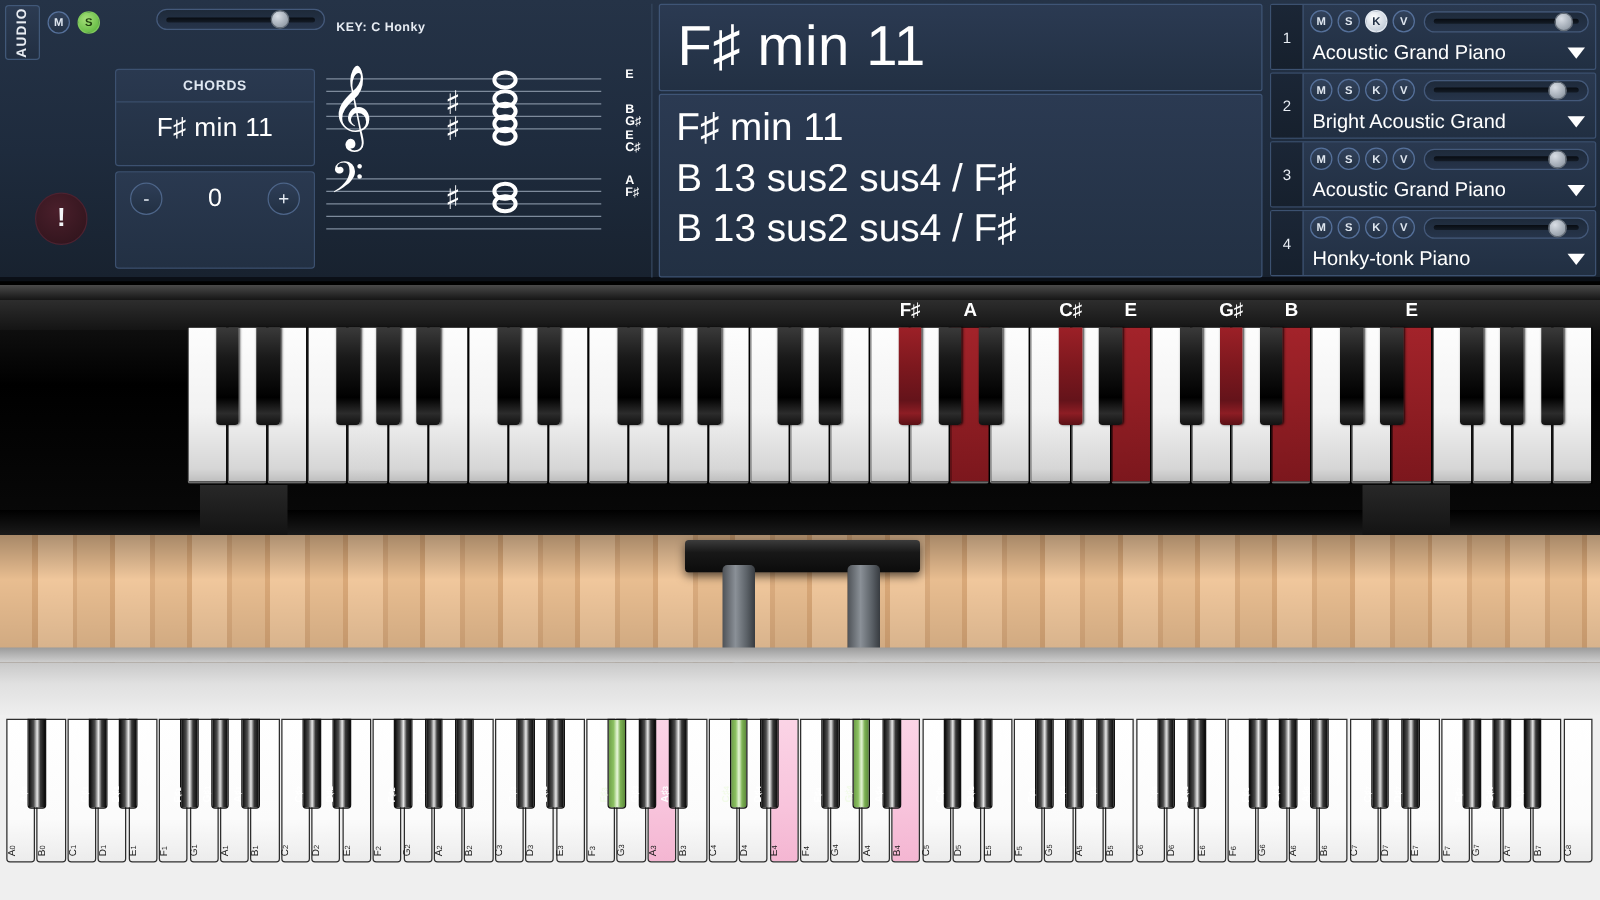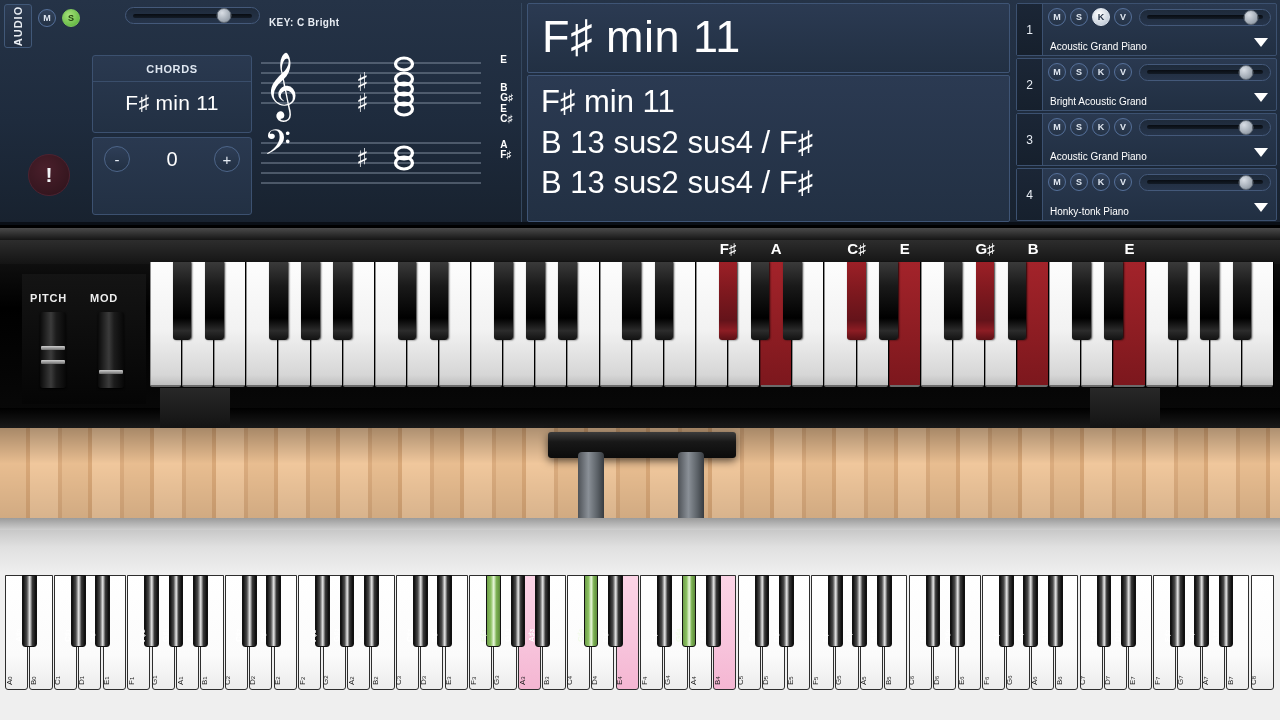--- a/index.html
+++ b/index.html
@@ -146,21 +146,21 @@
     display: flex; align-items: center; justify-content: center;
     color: #e9eef5; font-size: 12px;
     background: linear-gradient(180deg,#1b2636,#16202d);
     border-right: 1px solid #3c5170;
   }
   .inst-body { flex: 1; position: relative; padding: 4px 5px 0 5px; }
   .inst-top { display: flex; align-items: center; gap: 4px; }
   .inst-top .slider-track { flex: 1; margin-left: 3px; }
   .inst-name {
     position: absolute; left: 7px; bottom: 3px;
-    color: #ffffff; font-size: 10px; white-space: nowrap;
+    color: #ffffff; font-size: 16px; white-space: nowrap;
   }
   .inst-caret {
     position: absolute; right: 8px; bottom: 8px;
     width: 0; height: 0;
     border-left: 7px solid transparent; border-right: 7px solid transparent;
     border-top: 9px solid #ffffff;
   }
 
   
   .piano-body {
@@ -341,21 +341,21 @@
 
     <div class="panel-box" style="left:92px;top:137px;width:160px;height:78px;">
       <div style="display:flex;align-items:center;justify-content:space-between;padding:8px 11px 0;">
         <div class="oct-btn">-</div>
         <div style="color:#fff;font-size:20px;">0</div>
         <div class="oct-btn">+</div>
       </div>
     </div>
 
     <div class="staff-area">
-      <div class="key-sig-text">KEY: C Bright</div>
+      <div class="key-sig-text">KEY: C Honky</div>
       <svg class="staff-svg" width="240" height="180">
         <g stroke="#7e8b9c" stroke-width="1">
           <line x1="5" y1="24" x2="225" y2="24"></line>
           <line x1="5" y1="34" x2="225" y2="34"></line>
           <line x1="5" y1="44" x2="225" y2="44"></line>
           <line x1="5" y1="54" x2="225" y2="54"></line>
           <line x1="5" y1="64" x2="225" y2="64"></line>
           <line x1="5" y1="104" x2="225" y2="104"></line>
           <line x1="5" y1="114" x2="225" y2="114"></line>
           <line x1="5" y1="124" x2="225" y2="124"></line>
@@ -467,31 +467,20 @@
           </div>
         </div>
       </div>
   </div>
 
   <div class="piano-body">
     <div class="piano-top-rail"></div>
     <div class="piano-lid"></div>
     <div class="piano-shadow-edge"></div>
 
-    <div class="wheels">
-      <div class="wheel-lbl" style="left:8px;">PITCH</div>
-      <div class="wheel-lbl" style="left:68px;">MOD</div>
-      <div class="wheel" style="left:18px;">
-        <div class="grip" style="top:34px;"></div>
-        <div class="grip" style="top:48px;"></div>
-      </div>
-      <div class="wheel" style="left:76px;">
-        <div class="grip" style="top:58px;"></div>
-      </div>
-    </div>
   </div>
 
   <div class="note-tags" id="note-tags">
       <b style="left: 578.057px;">F♯</b>
       <b style="left: 626.229px;">A</b>
       <b style="left: 706.514px;">C♯</b>
       <b style="left: 754.686px;">E</b>
       <b style="left: 834.971px;">G♯</b>
       <b style="left: 883.143px;">B</b>
       <b style="left: 979.486px;">E</b>

